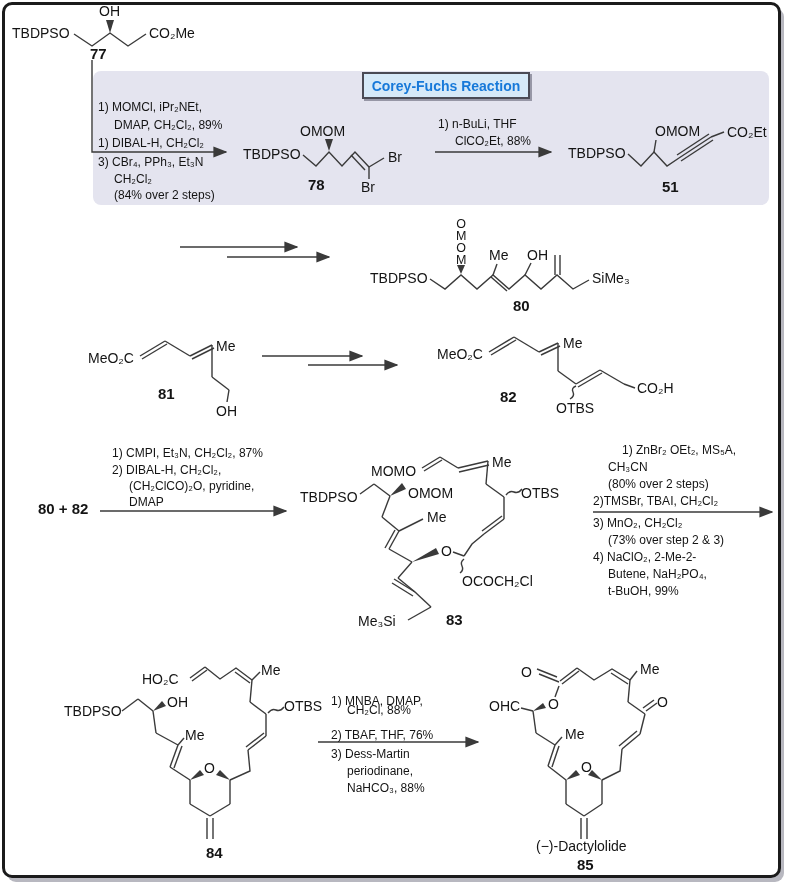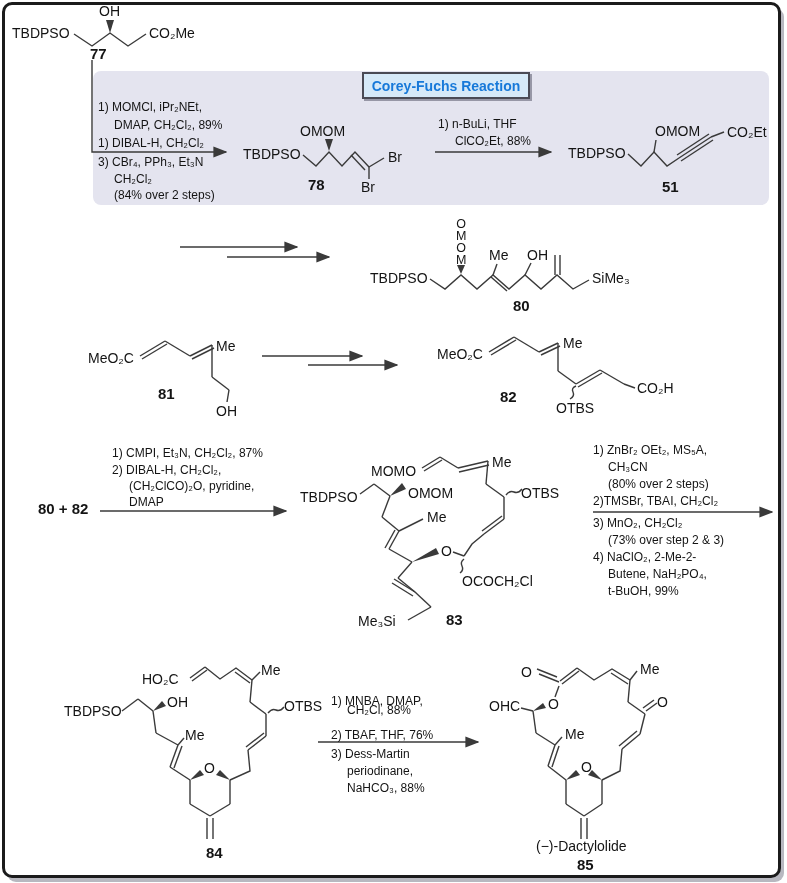--- a/index.html
+++ b/index.html
@@ -259,21 +259,21 @@
 <span class="lbl" style="left:492px;top:455px">Me</span>
 <span class="lbl" style="left:408px;top:486px">OMOM</span>
 <span class="lbl" style="left:300px;top:490px">TBDPSO</span>
 <span class="lbl" style="left:521px;top:486px">OTBS</span>
 <span class="lbl" style="left:427px;top:510px">Me</span>
 <span class="lbl" style="left:441px;top:544px">O</span>
 <span class="lbl" style="left:462px;top:574px">OCOCH₂Cl</span>
 <span class="lbl" style="left:358px;top:614px">Me₃Si</span>
 <span class="lbl num" style="left:446px;top:612px">83</span>
 
-<div class="rl" style="left:593px;top:443px">1) ZnBr₂ OEt₂, MS₅A,</div>
+<div class="rl" style="left:622px;top:443px">1) ZnBr₂ OEt₂, MS₅A,</div>
 <div class="rl" style="left:608px;top:460px">CH₃CN</div>
 <div class="rl" style="left:608px;top:477px">(80% over 2 steps)</div>
 <div class="rl" style="left:593px;top:494px">2)TMSBr, TBAI, CH₂Cl₂</div>
 <div class="rl" style="left:593px;top:516px">3) MnO₂, CH₂Cl₂</div>
 <div class="rl" style="left:608px;top:533px">(73% over step 2 &amp; 3)</div>
 <div class="rl" style="left:593px;top:550px">4) NaClO₂, 2-Me-2-</div>
 <div class="rl" style="left:608px;top:567px">Butene, NaH₂PO₄,</div>
 <div class="rl" style="left:608px;top:584px">t-BuOH, 99%</div>
 
 <span class="lbl" style="left:142px;top:672px">HO₂C</span>

